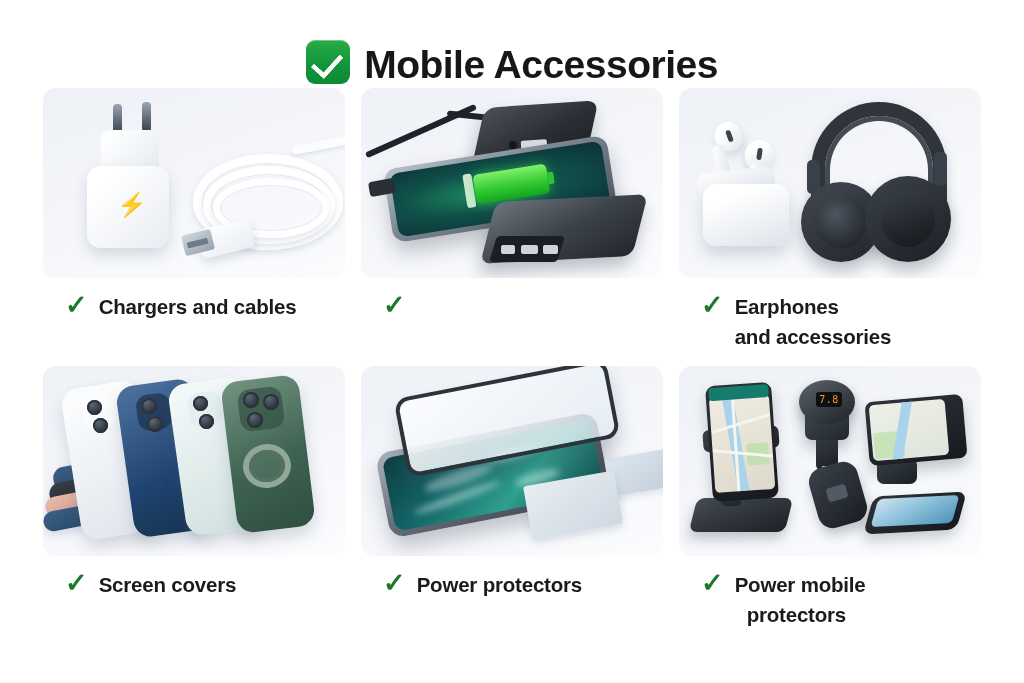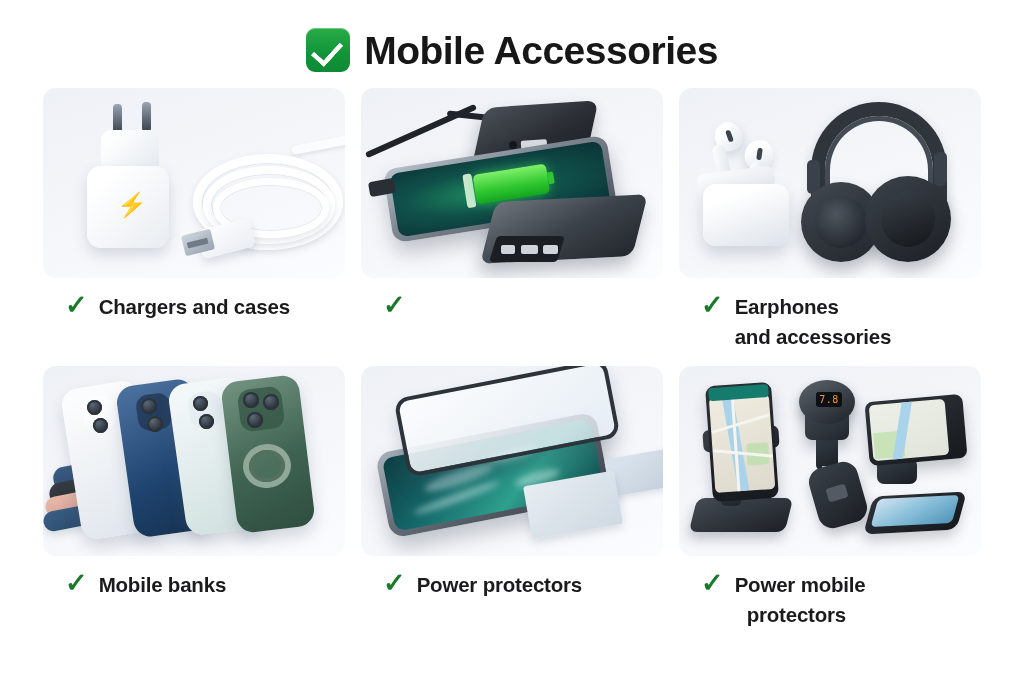--- a/index.html
+++ b/index.html
@@ -7,21 +7,21 @@
   body {
     background:#ffffff;
     font-family:"Liberation Sans", sans-serif;
     color:#1d1d1f;
     overflow:hidden;
   }
   .page { position:relative; width:1024px; height:683px; }
 
   
   .title-row {
-    display:flex; align-items:center; justify-content:center;
+    display:flex; align-items:flex-end; justify-content:center;
     gap:14px;
     height:84px;
     padding-top:16px;
   }
   .check-emoji {
     width:44px; height:44px; border-radius:9px;
     background:linear-gradient(180deg,#29ab45 0%,#12963a 55%,#0c8a34 100%);
     position:relative; flex:0 0 auto;
     box-shadow:inset 0 1px 0 rgba(255,255,255,.35);
   }
@@ -281,21 +281,21 @@
           <div class="cable-loop cl1"></div>
           <div class="cable-loop cl2"></div>
           <div class="cable-loop cl3"></div>
           <div class="usb-plug"></div>
           <div class="usb-metal"></div>
         </div>
       </div>
       <div class="caption">
         <span class="tick">✓</span>
         <span class="cap-text">
-          <span>Chargers and cases</span>
+          <span>Chargers and cables</span>
         </span>
       </div>
     </div>
 
     <div class="cell">
       <div class="thumb">
         <div class="scene">
           <div class="pb-cord2"></div>
           <div class="pb-top"></div>
           <div class="pb-hole"></div>
@@ -372,21 +372,21 @@
           <div class="lens l-d1"></div>
             <div class="lens l-d2"></div>
             <div class="lens l-d3"></div>
           <div class="ring"></div>
           <div class="ring-in"></div>
         </div>
       </div>
       <div class="caption">
         <span class="tick">✓</span>
         <span class="cap-text cap-indent">
-          <span>Mobile banks</span>
+          <span>Screen covers</span>
         </span>
       </div>
     </div>
 
     <div class="cell">
       <div class="thumb">
         <div class="scene">
           <div class="sp-phone">
             <div class="sp-scr">
               <div class="wave w1"></div>

